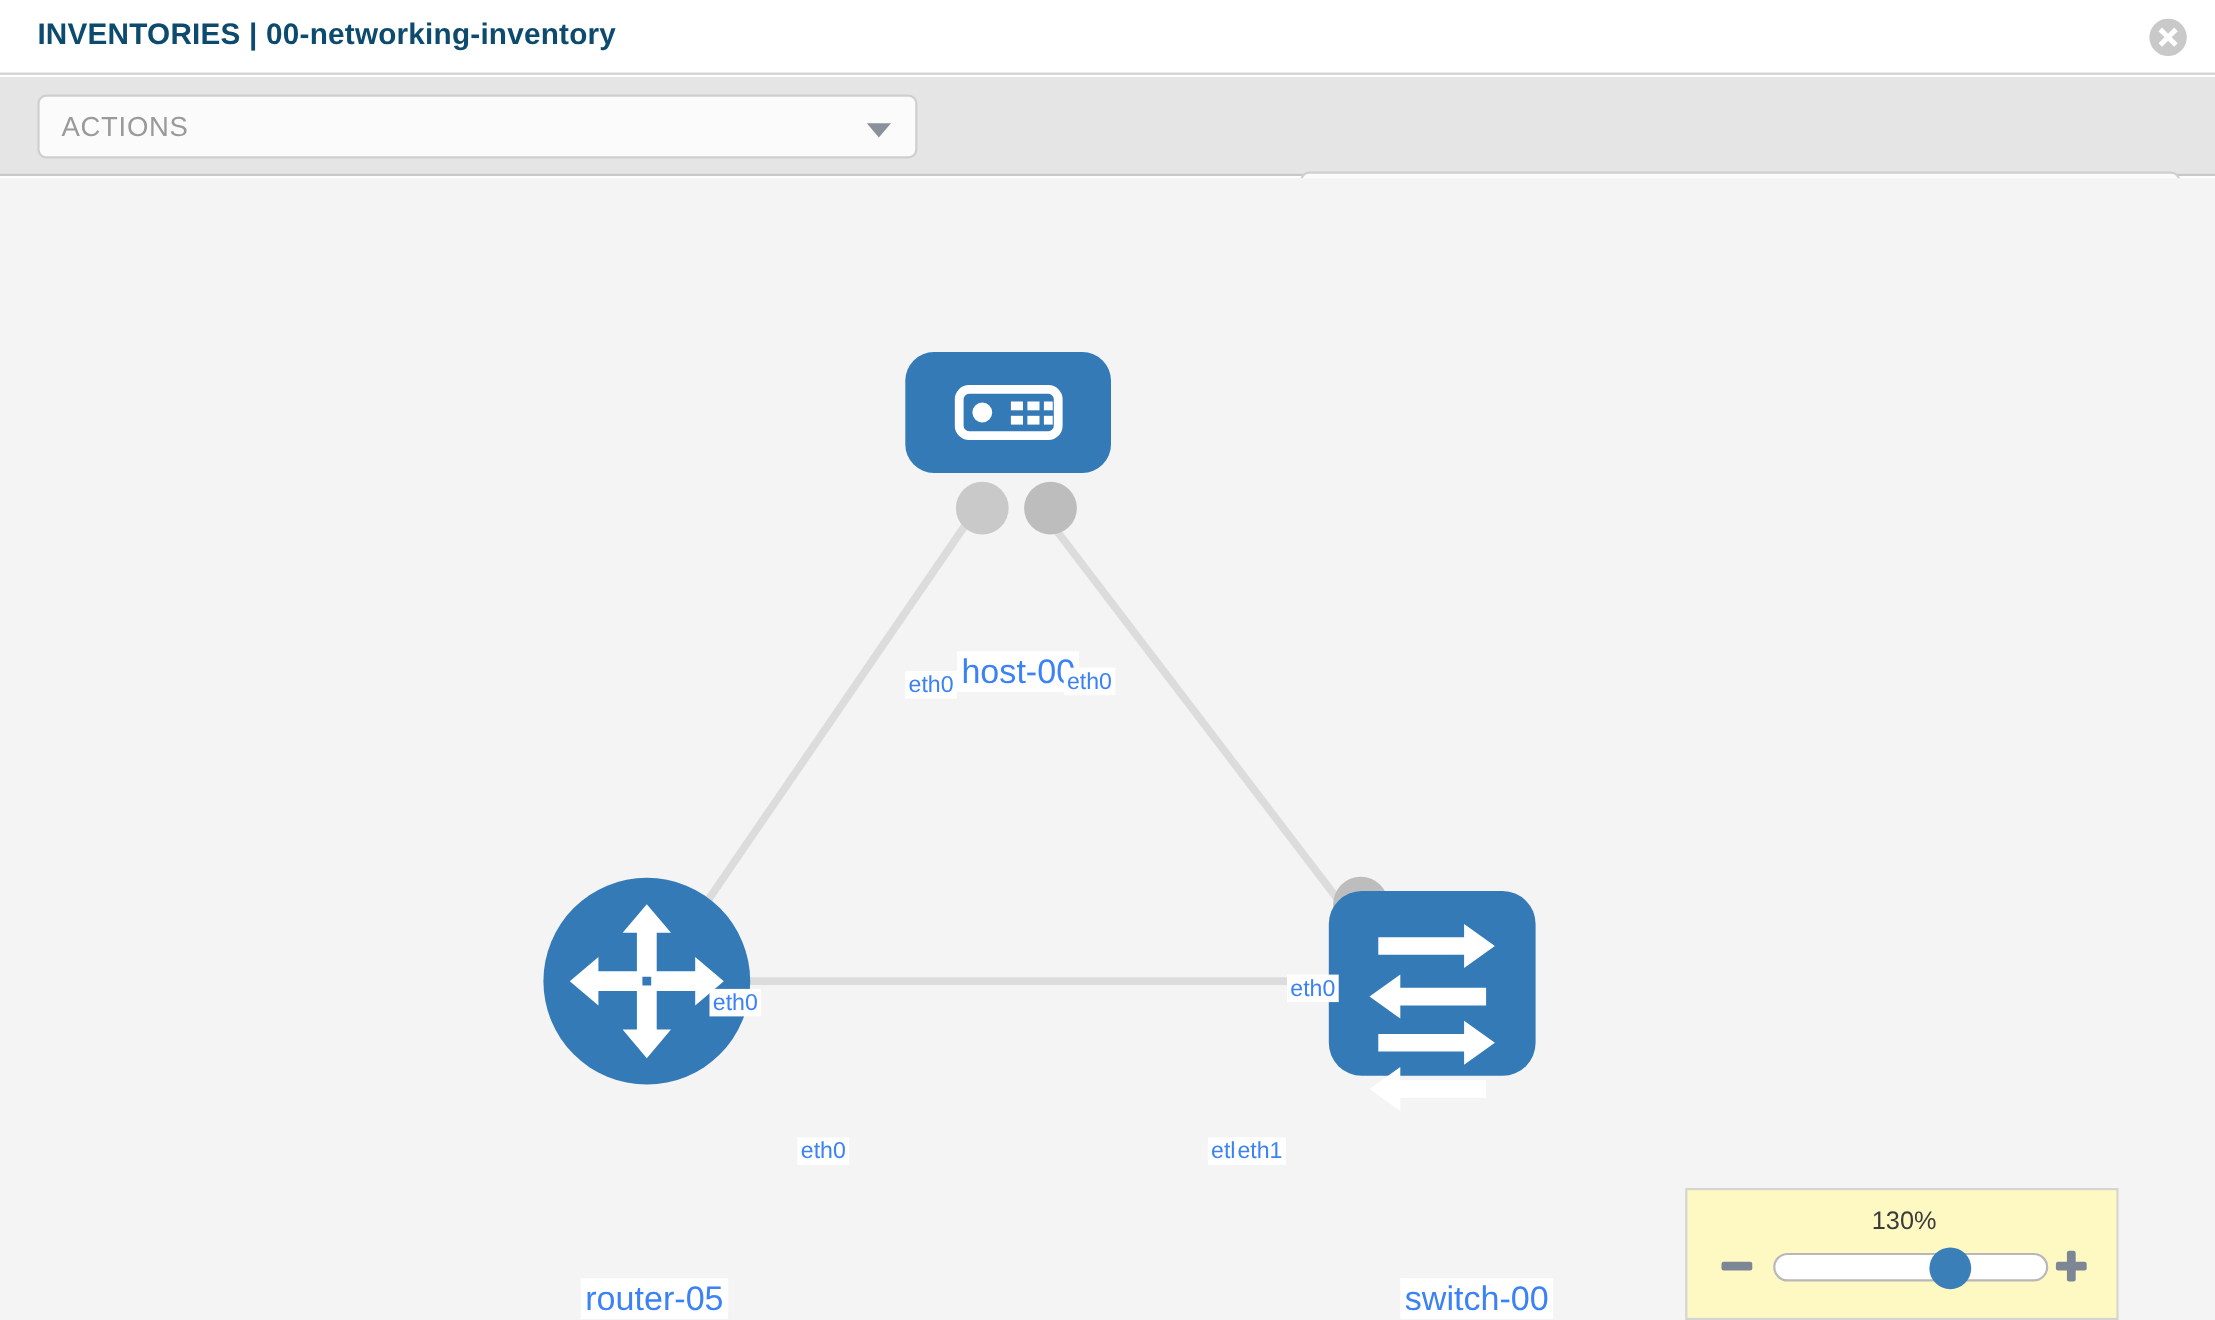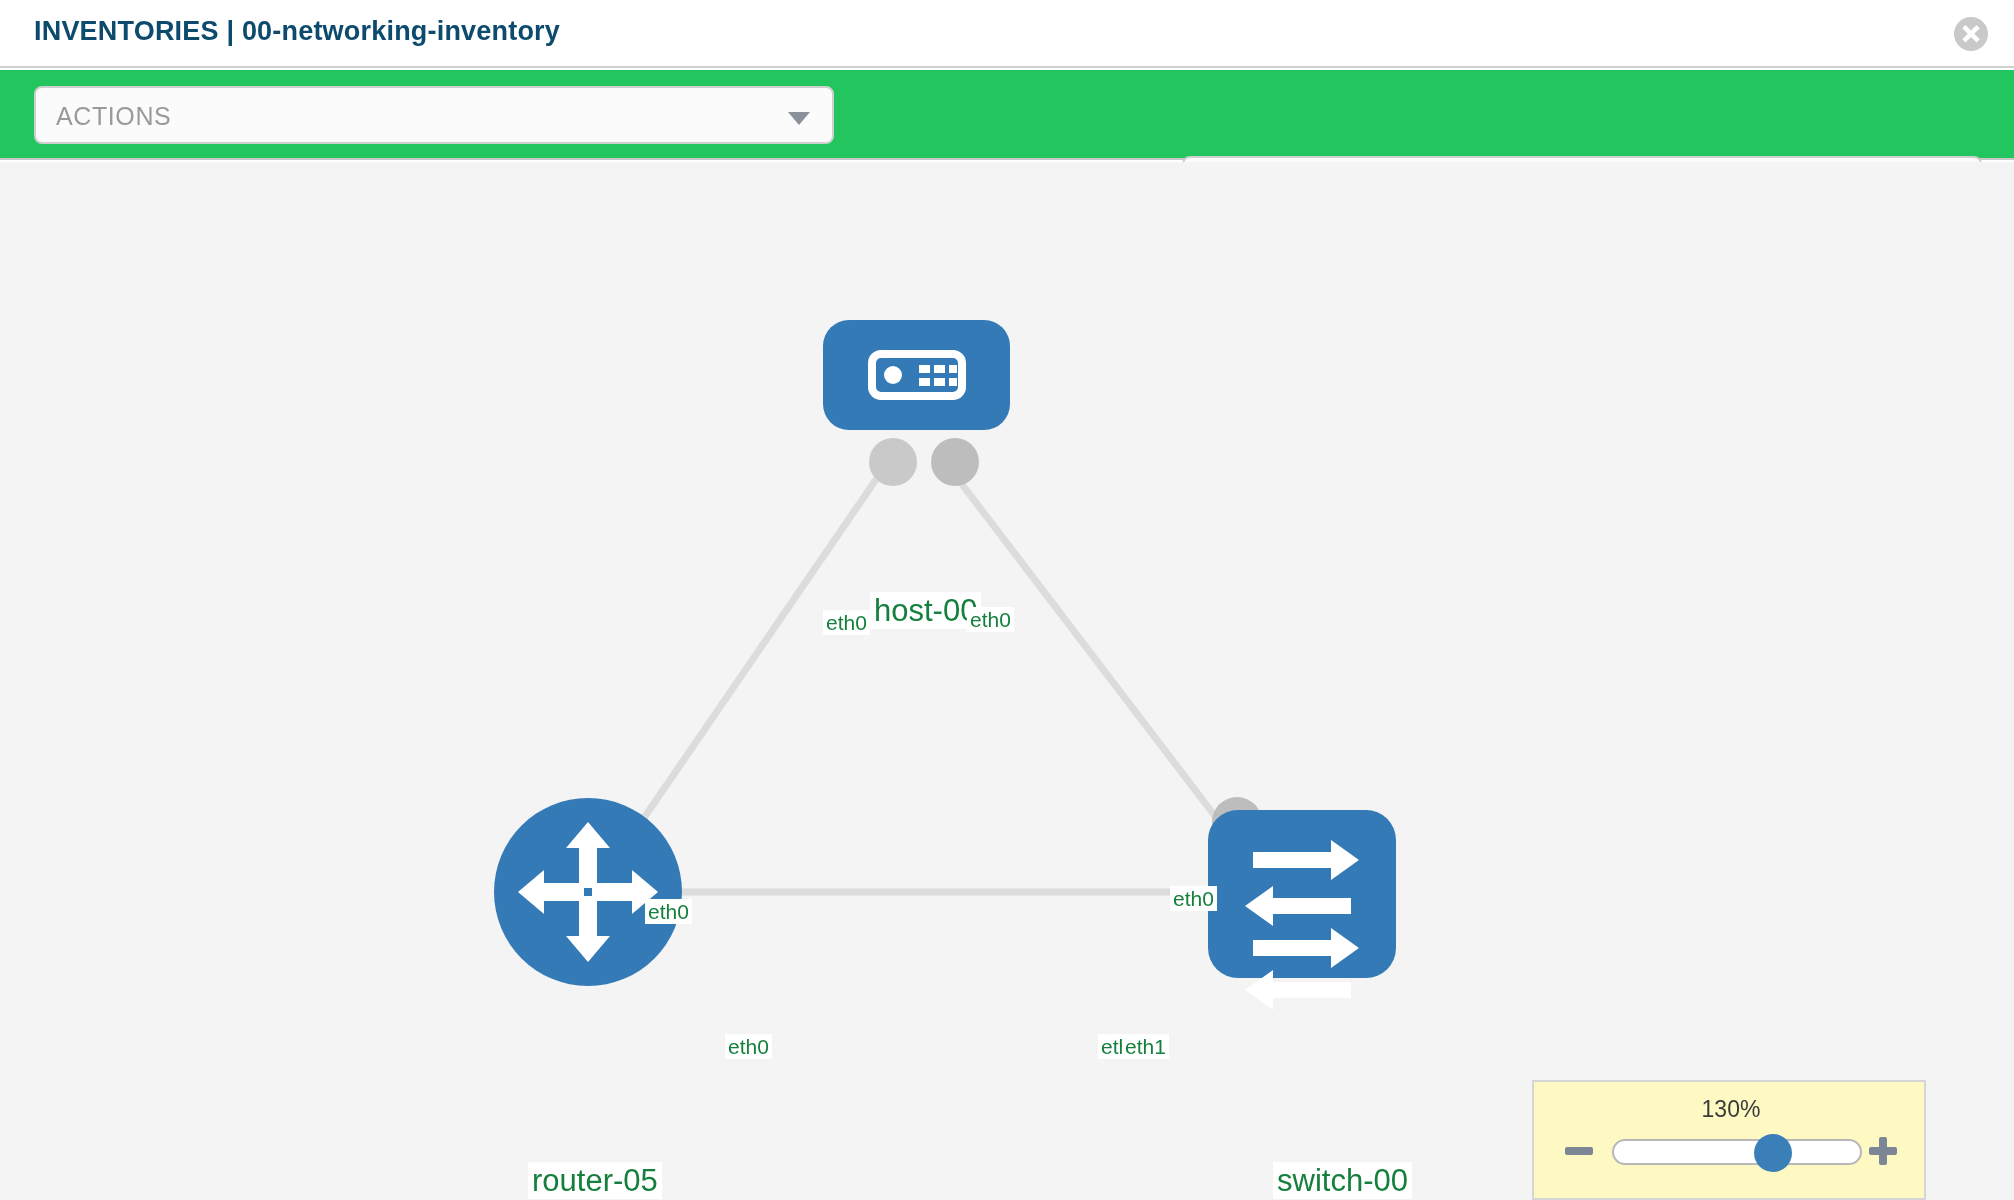--- a/index.html
+++ b/index.html
@@ -39,21 +39,21 @@
     cursor: pointer;
   }
   .close-btn svg { display: block; }
 
   
   .toolbar {
     position: absolute;
     left: 0; top: 70px;
     width: 2014px;
     height: 90px;
-    background: #22c55e;
+    background: #e5e5e5;
     border-bottom: 2px solid #c8c8c8;
   }
   .actions-select {
     position: absolute;
     left: 34px; top: 16px;
     width: 800px; height: 58px;
     background: #fbfbfb;
     border: 2px solid #cfcfcf;
     border-radius: 8px;
     cursor: pointer;
@@ -106,21 +106,21 @@
     height: 1038px;
     background: #f4f4f4;
     overflow: hidden;
   }
   .topology { position: absolute; left: 0; top: 0; }
 
   
   .node-label {
     position: absolute;
     background: #ffffff;
-    color: #15803d;
+    color: #3b82f6;
     white-space: nowrap;
     line-height: 1;
   }
   .node-label.big   { font-size: 31px; padding: 3px 4px; }
   .node-label.small { font-size: 21px; padding: 2px 3px; }
 
   
   .zoom-panel {
     position: absolute;
     left: 1532px; top: 1080px;

